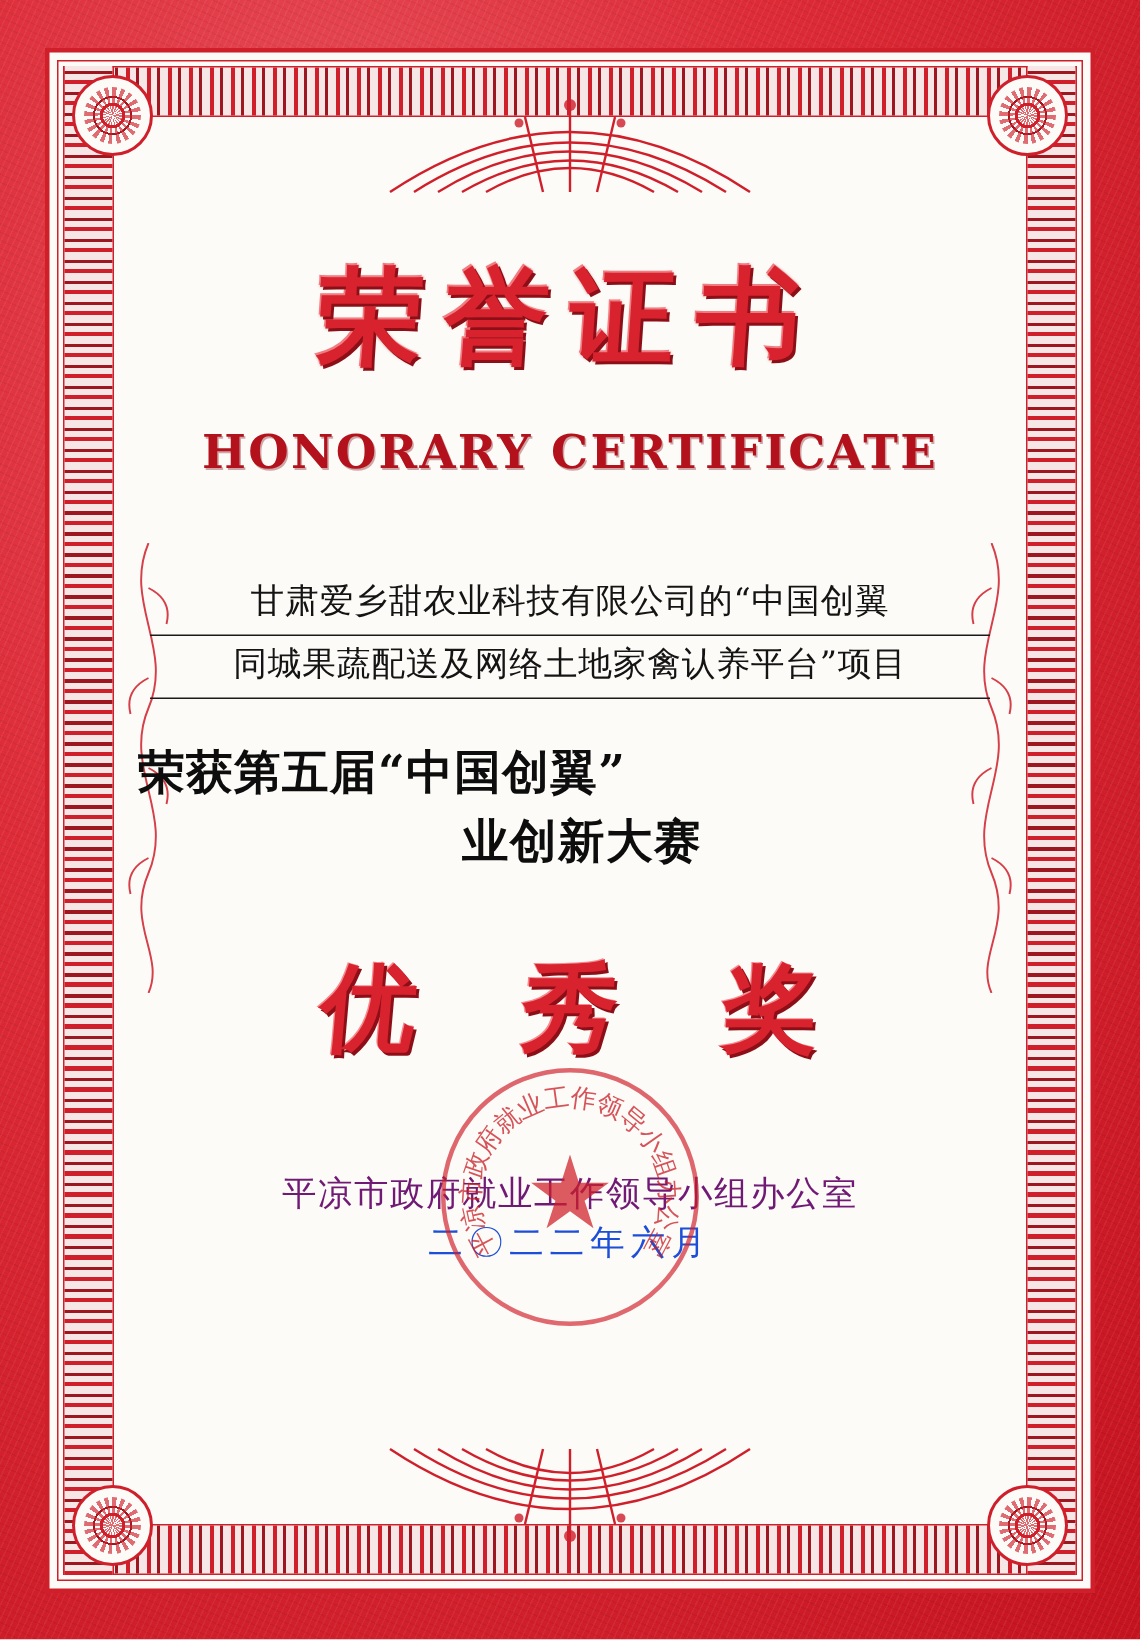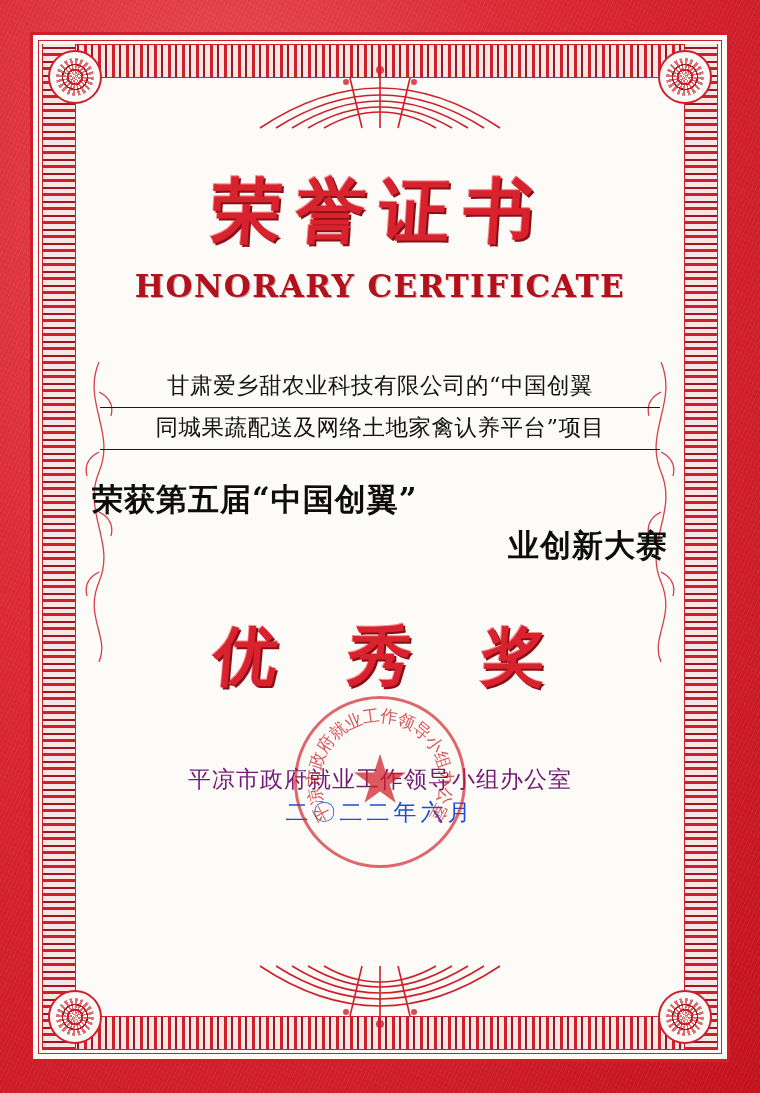--- a/index.html
+++ b/index.html
@@ -155,21 +155,21 @@
     color: #d8232f;
     text-shadow:
       2px 2px 0 #8c0f18,
       -1px -1px 0 #f07b80,
       0 0 2px rgba(140,15,24,.5);
     line-height: 1;
     transform: skewX(-4deg);
   }
 
   .title-en {
-    margin-top: 22px;
+    margin-top: 38px;
     text-align: center;
     font-family: "DejaVu Serif", "Liberation Serif", serif;
     font-size: 31px;
     font-weight: 700;
     letter-spacing: 1.5px;
     color: #b3121d;
     text-shadow: 1px 1px 0 rgba(120,10,16,.35);
   }
 
   .body-block {
@@ -192,21 +192,21 @@
     margin-top: 26px;
     padding: 0 6px;
   }
   .award-line {
     font-family: "DejaVu Serif", "Liberation Serif", serif;
     font-weight: 700;
     font-size: 31px;
     color: #0d0d0d;
     line-height: 1.5;
     letter-spacing: 1px;
-    text-align: right;
+    text-align: center;
     padding-left: 16px;
   }
   .award-line.first { text-align: left; padding-left: 0; }
   .award-line.second { text-align: center; padding-left: 0; }
 
   .prize {
     margin-top: 44px;
     text-align: center;
     font-family: "DejaVu Serif", "Liberation Serif", serif;
     font-size: 64px;

